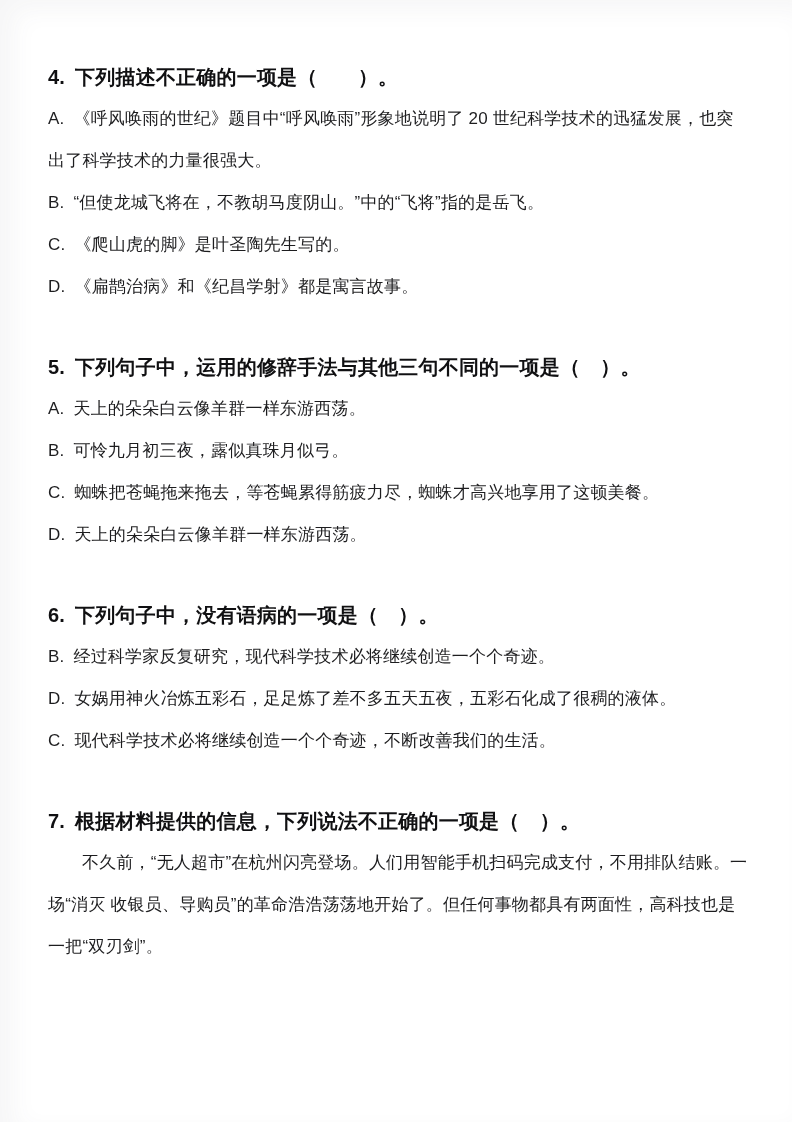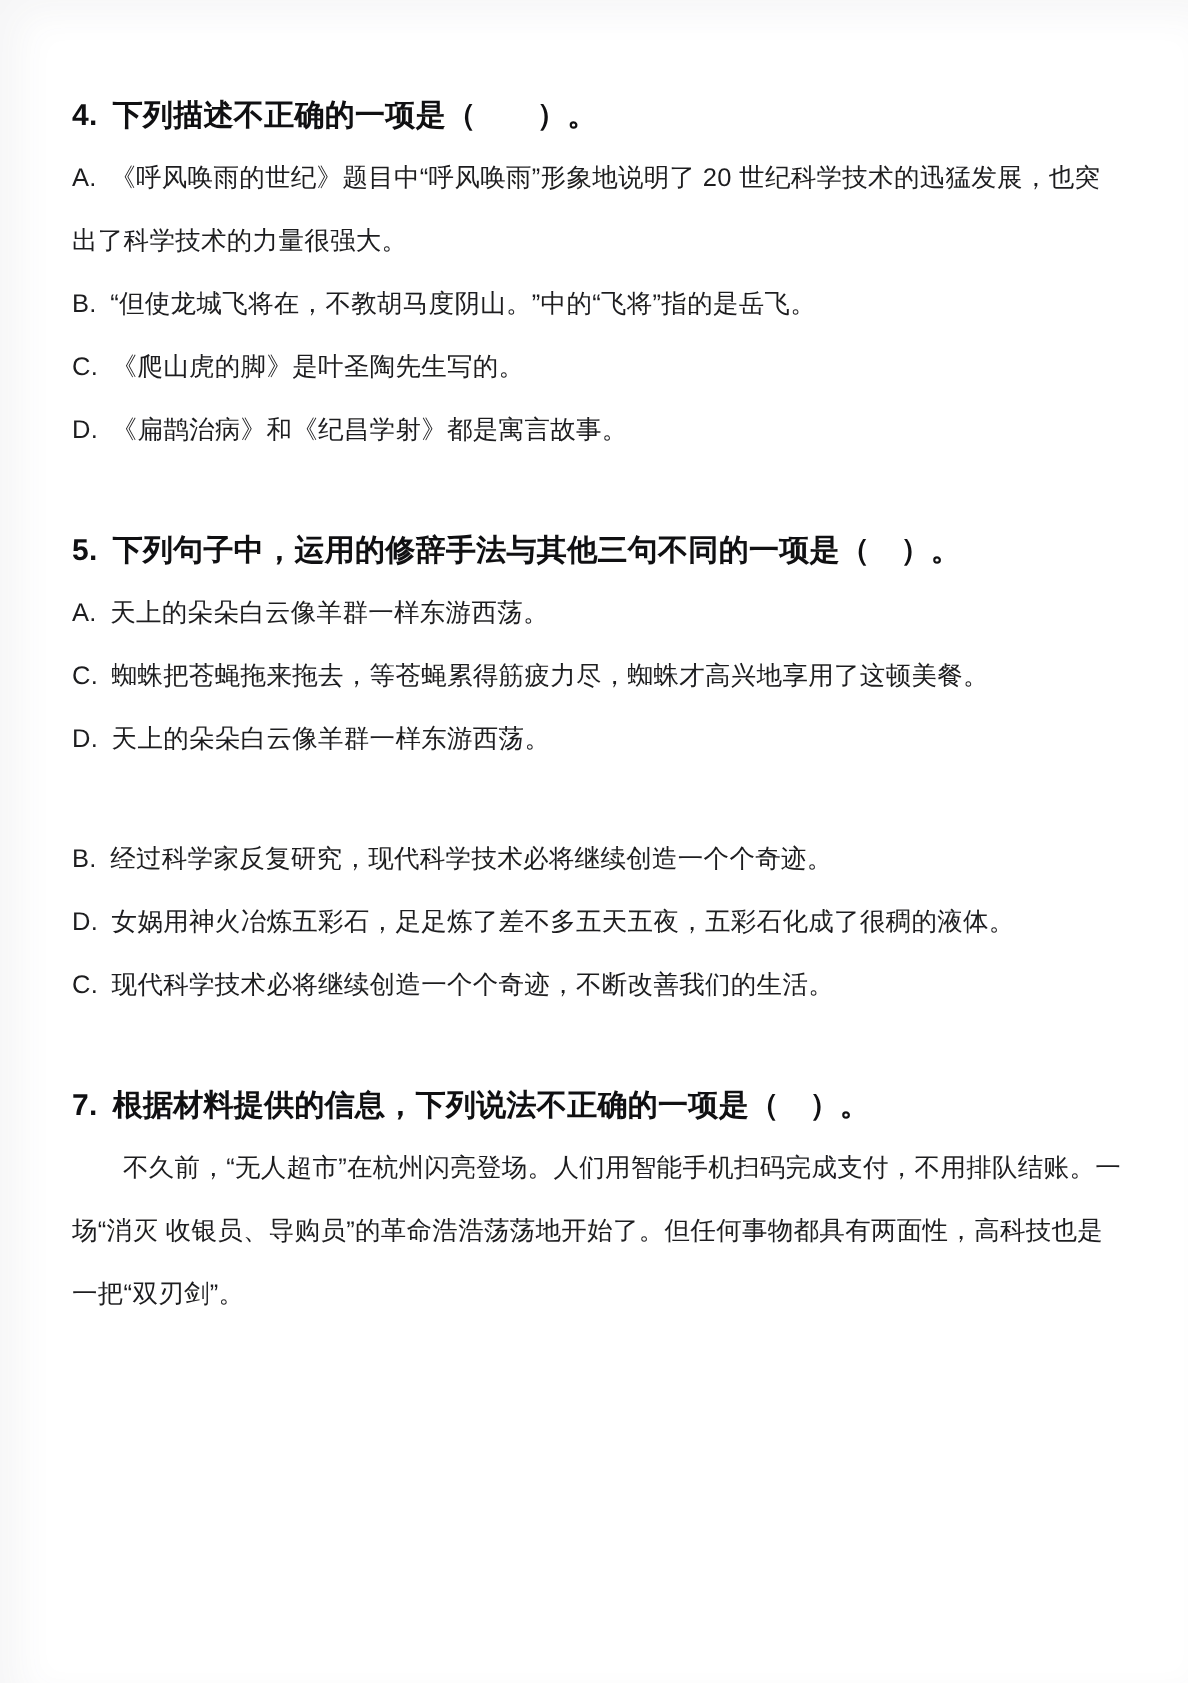--- a/index.html
+++ b/index.html
@@ -50,25 +50,27 @@
     <p class="stem"><span class="q-number">4.</span><span>下列描述不正确的一项是（　　）。</span></p>
     <p class="option"><span class="opt-letter">A.</span><span>《呼风唤雨的世纪》题目中“呼风唤雨”形象地说明了 20 世纪科学技术的迅猛发展，也突出了科学技术的力量很强大。</span></p>
     <p class="option"><span class="opt-letter">B.</span><span>“但使龙城飞将在，不教胡马度阴山。”中的“飞将”指的是岳飞。</span></p>
     <p class="option"><span class="opt-letter">C.</span><span>《爬山虎的脚》是叶圣陶先生写的。</span></p>
     <p class="option"><span class="opt-letter">D.</span><span>《扁鹊治病》和《纪昌学射》都是寓言故事。</span></p>
   </section>
 
   <section class="question">
     <p class="stem"><span class="q-number">5.</span><span>下列句子中，运用的修辞手法与其他三句不同的一项是（　）。</span></p>
     <p class="option"><span class="opt-letter">A.</span><span>天上的朵朵白云像羊群一样东游西荡。</span></p>
+    <p class="option"><span class="opt-letter">B.</span><span>可怜九月初三夜，露似真珠月似弓。</span></p>
     <p class="option"><span class="opt-letter">C.</span><span>蜘蛛把苍蝇拖来拖去，等苍蝇累得筋疲力尽，蜘蛛才高兴地享用了这顿美餐。</span></p>
     <p class="option"><span class="opt-letter">D.</span><span>天上的朵朵白云像羊群一样东游西荡。</span></p>
   </section>
 
   <section class="question">
+    <p class="stem"><span class="q-number">6.</span><span>下列句子中，没有语病的一项是（　）。</span></p>
     <p class="option"><span class="opt-letter">B.</span><span>经过科学家反复研究，现代科学技术必将继续创造一个个奇迹。</span></p>
     <p class="option"><span class="opt-letter">D.</span><span>女娲用神火冶炼五彩石，足足炼了差不多五天五夜，五彩石化成了很稠的液体。</span></p>
     <p class="option"><span class="opt-letter">C.</span><span>现代科学技术必将继续创造一个个奇迹，不断改善我们的生活。</span></p>
   </section>
 
   <section class="question">
     <p class="stem"><span class="q-number">7.</span><span>根据材料提供的信息，下列说法不正确的一项是（　）。</span></p>
     <p class="passage">不久前，“无人超市”在杭州闪亮登场。人们用智能手机扫码完成支付，不用排队结账。一场“消灭 收银员、导购员”的革命浩浩荡荡地开始了。但任何事物都具有两面性，高科技也是一把“双刃剑”。</p>
   </section>
 

